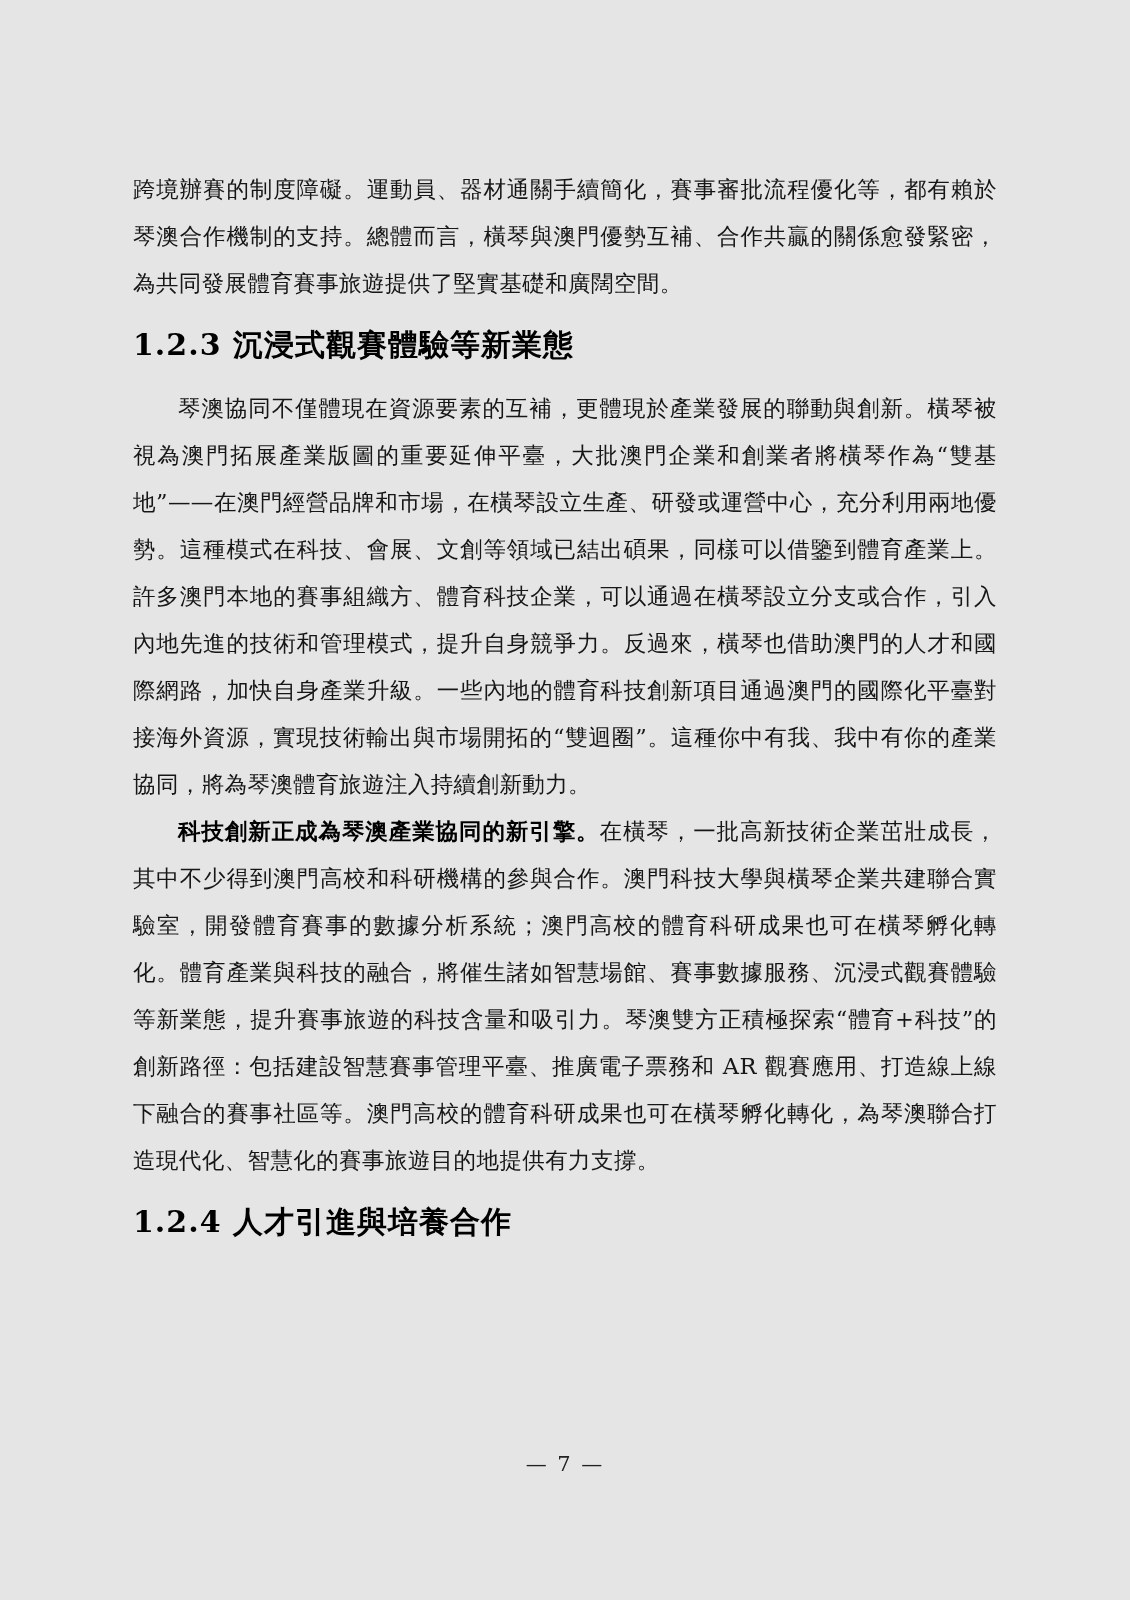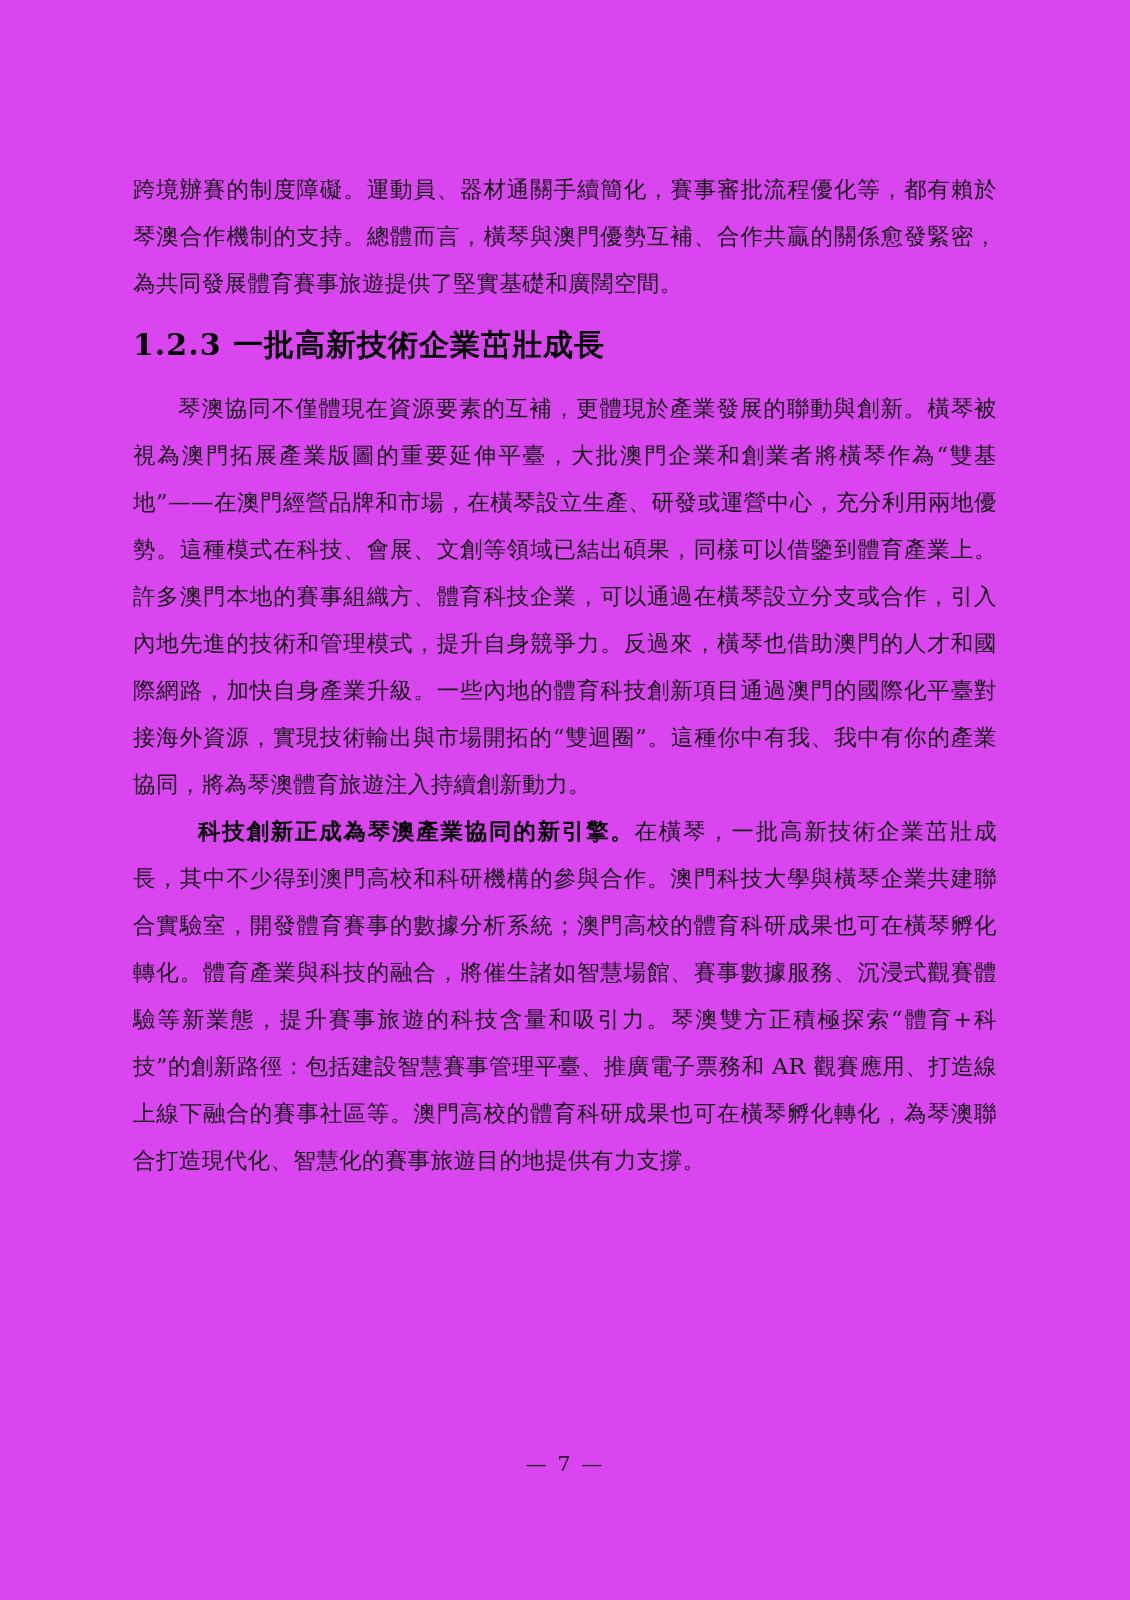--- a/index.html
+++ b/index.html
@@ -8,33 +8,33 @@
     width: 1130px;
     height: 1600px;
     font-family: "DejaVu Serif", "Liberation Serif", serif;
     color: #141414;
     overflow: hidden;
   }
   .page {
     position: relative;
     width: 1130px;
     height: 1600px;
-    background: #d946ef;
+    background: #e5e5e5;
     padding: 166px 133px 0 133px;
   }
   .body-text {
     font-size: 22.5px;
     line-height: 47px;
     text-align: justify;
     text-indent: 2em;
     letter-spacing: 0.4px;
     color: #161616;
   }
   .body-text.no-indent { text-indent: 0; }
-  .body-text strong { font-weight: bold; color: #000; margin-left: 20px; }
+  .body-text strong { font-weight: bold; color: #000; }
   h2.heading {
     font-size: 30px;
     line-height: 38px;
     font-weight: bold;
     color: #000;
     margin: 19px 0 21px 0;
     letter-spacing: 1px;
     font-family: "DejaVu Serif", "Liberation Serif", serif;
   }
   .footer {
@@ -49,23 +49,24 @@
     font-family: "DejaVu Serif", "Liberation Serif", serif;
   }
 </style>
 </head>
 <body>
 
 <div class="page">
 
   <p class="body-text no-indent">跨境辦賽的制度障礙。運動員、器材通關手續簡化，賽事審批流程優化等，都有賴於琴澳合作機制的支持。總體而言，橫琴與澳門優勢互補、合作共贏的關係愈發緊密，為共同發展體育賽事旅遊提供了堅實基礎和廣闊空間。</p>
 
-  <h2 class="heading">1.2.3 一批高新技術企業茁壯成長</h2>
+  <h2 class="heading">1.2.3 沉浸式觀賽體驗等新業態</h2>
 
   <p class="body-text">琴澳協同不僅體現在資源要素的互補，更體現於產業發展的聯動與創新。橫琴被視為澳門拓展產業版圖的重要延伸平臺，大批澳門企業和創業者將橫琴作為“雙基地”——在澳門經營品牌和市場，在橫琴設立生產、研發或運營中心，充分利用兩地優勢。這種模式在科技、會展、文創等領域已結出碩果，同樣可以借鑒到體育產業上。許多澳門本地的賽事組織方、體育科技企業，可以通過在橫琴設立分支或合作，引入內地先進的技術和管理模式，提升自身競爭力。反過來，橫琴也借助澳門的人才和國際網路，加快自身產業升級。一些內地的體育科技創新項目通過澳門的國際化平臺對接海外資源，實現技術輸出與市場開拓的“雙迴圈”。這種你中有我、我中有你的產業協同，將為琴澳體育旅遊注入持續創新動力。</p>
 
   <p class="body-text"><strong>科技創新正成為琴澳產業協同的新引擎。</strong><span>在橫琴，一批高新技術企業茁壯成長，其中不少得到澳門高校和科研機構的參與合作。澳門科技大學與橫琴企業共建聯合實驗室，開發體育賽事的數據分析系統；澳門高校的體育科研成果也可在橫琴孵化轉化。體育產業與科技的融合，將催生諸如智慧場館、賽事數據服務、沉浸式觀賽體驗等新業態，提升賽事旅遊的科技含量和吸引力。琴澳雙方正積極探索“體育+科技”的創新路徑：包括建設智慧賽事管理平臺、推廣電子票務和 AR 觀賽應用、打造線上線下融合的賽事社區等。澳門高校的體育科研成果也可在橫琴孵化轉化，為琴澳聯合打造現代化、智慧化的賽事旅遊目的地提供有力支撐。</span></p>
 
+  <h2 class="heading">1.2.4 人才引進與培養合作</h2>
 
 
   <div class="footer">— 7 —</div>
 
 </div>
 
 </body></html>

